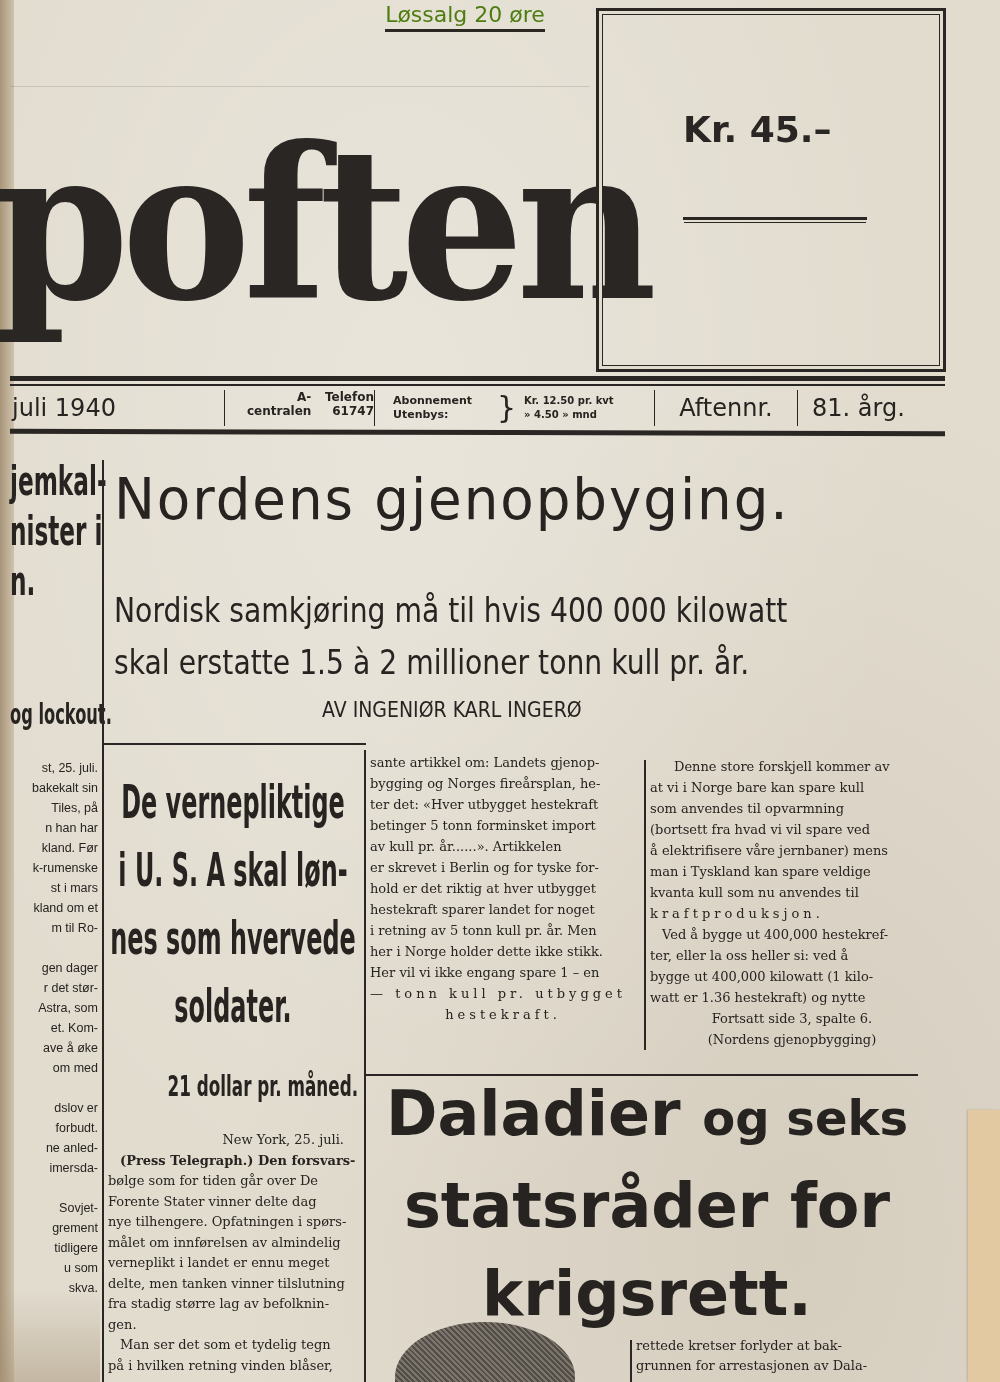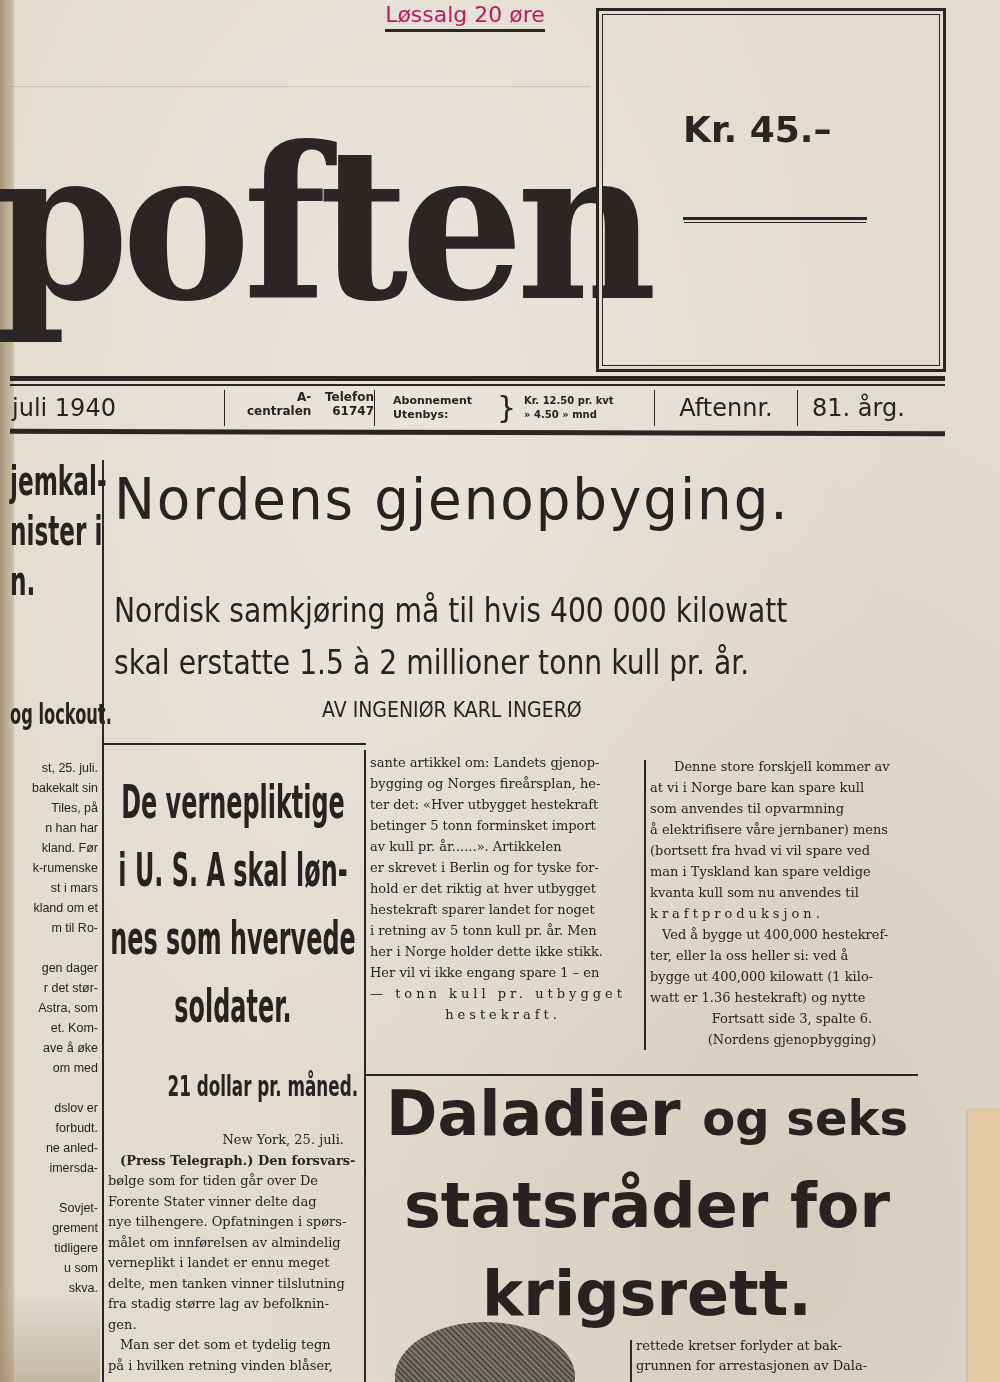--- a/index.html
+++ b/index.html
@@ -23,21 +23,21 @@
     }
     .tape {
       left: 968px; top: 1110px; width: 32px; height: 272px;
       background: #e3c9a2;
       box-shadow: -1px 0 2px rgba(120,90,50,0.3);
     }
 
     
     .price-top {
       left: 385px; top: 2px; width: 160px;
-      font-family: "DejaVu Sans", sans-serif; font-size: 22px; color: #be185d;
+      font-family: "DejaVu Sans", sans-serif; font-size: 22px; color: #4d7c0f;
       border-bottom: 3px solid #2b2722; padding-bottom: 2px; text-align: center;
     }
     .ghost-line { left: 10px; top: 86px; width: 580px; height: 1px; background: rgba(60,50,40,0.15); }
     .masthead-title {
       left: -6px; top: 90px; width: 560px; height: 270px;
       font-family: "DejaVu Serif", serif; font-weight: bold;
       font-size: 210px; line-height: 270px; letter-spacing: -8px;
       color: #2a2623; transform: scaleX(0.92); transform-origin: left center;
       white-space: nowrap;
     }
@@ -282,22 +282,22 @@
   <div>i retning av 5 tonn kull pr. år. Men</div>
   <div>her i Norge holder dette ikke stikk.</div>
   <div>Her vil vi ikke engang spare 1 – en</div>
   <div style="letter-spacing:4px;">— tonn kull pr. utbygget</div>
   <div style="letter-spacing:4px;text-align:center;">hestekraft.</div>
 </div>
 <div class="abs art-col2">
   <div style="padding-left:24px;">Denne store forskjell kommer av</div>
   <div>at vi i Norge bare kan spare kull</div>
   <div>som anvendes til opvarmning</div>
+  <div>(bortsett fra hvad vi vil spare ved</div>
   <div>å elektrifisere våre jernbaner) mens</div>
-  <div>(bortsett fra hvad vi vil spare ved</div>
   <div>man i Tyskland kan spare veldige</div>
   <div>kvanta kull som nu anvendes til</div>
   <div style="letter-spacing:4px;">kraftproduksjon.</div>
   <div style="padding-left:12px;">Ved å bygge ut 400,000 hestekref-</div>
   <div>ter, eller la oss heller si: ved å</div>
   <div>bygge ut 400,000 kilowatt (1 kilo-</div>
   <div>watt er 1.36 hestekraft) og nytte</div>
   <div class="line-c">Fortsatt side 3, spalte 6.</div>
   <div class="line-c">(Nordens gjenopbygging)</div>
 </div>

